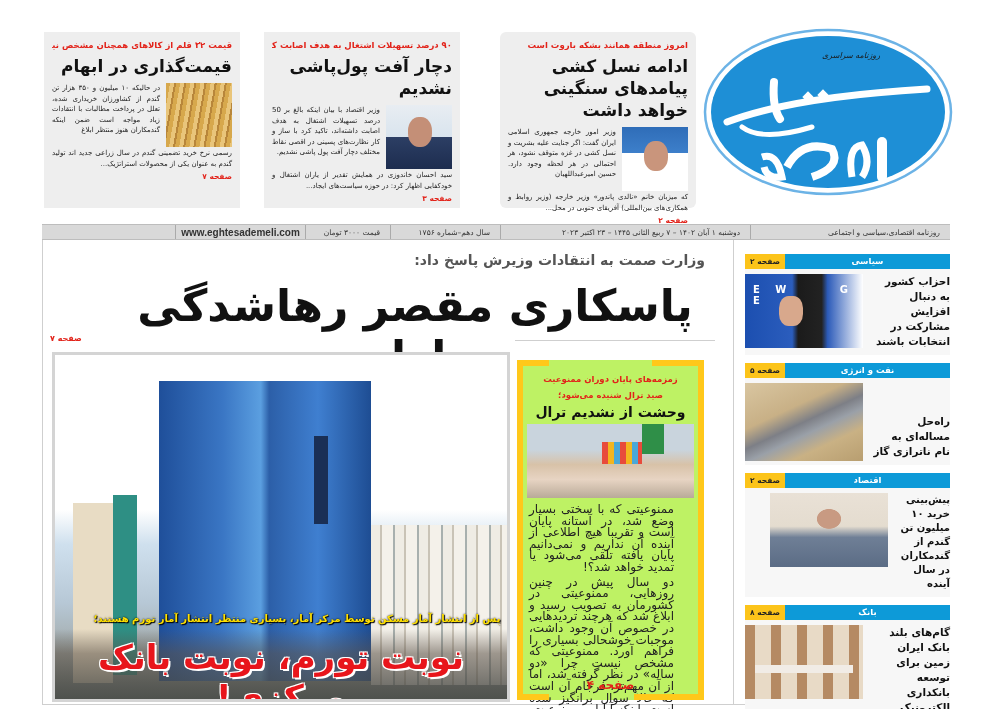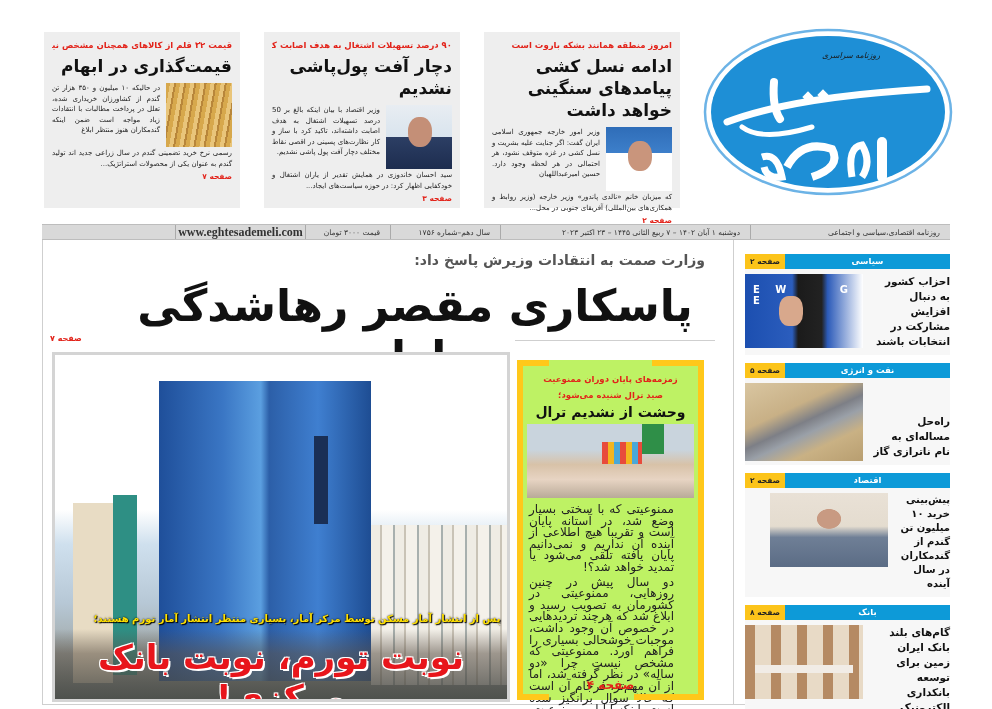--- a/index.html
+++ b/index.html
@@ -25,21 +25,21 @@
   }
 
   
   .infobar {
     position: absolute; top: 224px; left: 42px; width: 908px; height: 16px;
     background: #d9d9d9; border-top: 1px solid #bdbdbd; border-bottom: 1px solid #bdbdbd;
     display: flex; align-items: center; font-size: 7.5px; color: #333; direction: rtl;
   }
   .infobar .cell { padding: 0 10px; border-left: 1px solid #aaa; height: 100%; display: flex; align-items: center; white-space: nowrap; }
   .infobar .cell:last-child { border-left: none; }
-  .infobar .site { direction: ltr; font-family: Liberation Serif, serif; font-weight: bold; font-size: 12px; color: #333; }
+  .infobar .site { direction: ltr; font-family: Liberation Sans, sans-serif; font-weight: bold; font-size: 10px; color: #333; }
 
   
   .vline { position: absolute; background: #cfcfcf; }
 
   
   .super {
     position: absolute; top: 252px; left: 280px; width: 425px; text-align: right;
     font-size: 14px; color: #555; font-weight: bold;
   }
   .headline {
@@ -138,21 +138,21 @@
     <path d="M150 150 Q145 120 160 118 Q170 135 160 150" stroke="#fff" stroke-width="7" fill="none"></path>
     <path d="M85 140 Q100 112 130 122 Q140 140 110 150" stroke="#fff" stroke-width="8" fill="none"></path>
     <path d="M60 130 Q75 125 80 150 Q65 152 62 140" stroke="#fff" stroke-width="7" fill="none"></path>
     <rect x="117" y="64" width="8" height="8" fill="#fff" transform="rotate(45 121 68)"></rect>
     <rect x="102" y="66" width="8" height="8" fill="#fff" transform="rotate(45 106 70)"></rect>
     <path d="M72 55 Q70 80 78 92" stroke="#fff" stroke-width="8" fill="none" stroke-linecap="round"></path>
   </svg>
   <div style="position:absolute; left:120px; top:24px; font-size:8px; color:#1a1a1a; font-style:italic;">روزنامه سراسری</div>
 </div>
 
-<div class="teaser" style="left:484px;">
+<div class="teaser" style="left:500px;border-radius:6px;">
   <div class="kicker">امروز منطقه همانند بشکه باروت است</div>
   <div class="title">ادامه نسل کشی پیامدهای سنگینی خواهد داشت</div>
   <div class="body">
     <div class="photo ph-minister"></div>
     <div class="text">وزیر امور خارجه جمهوری اسلامی ایران گفت: اگر جنایت علیه بشریت و نسل کشی در غزه متوقف نشود، هر احتمالی در هر لحظه وجود دارد. حسین امیرعبداللهیان</div>
   </div>
   <div class="text2">که میزبان خانم «نالدی پاندور» وزیر خارجه (وزیر روابط و همکاری‌های بین‌المللی) آفریقای جنوبی در محل...</div>
   <div class="page">صفحه ۲</div>
 </div>
 

